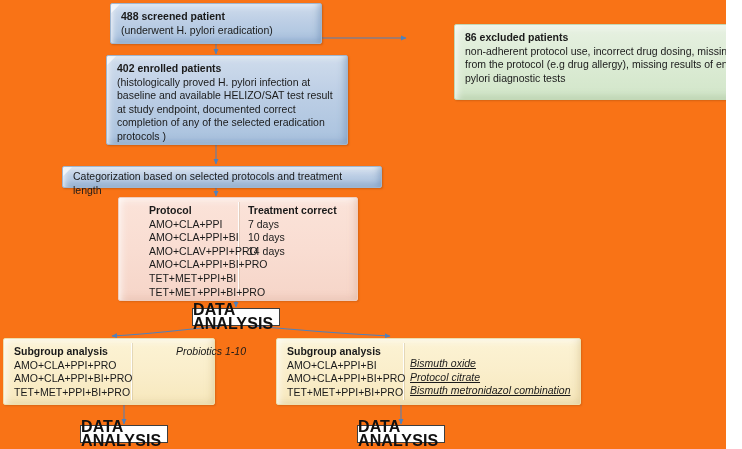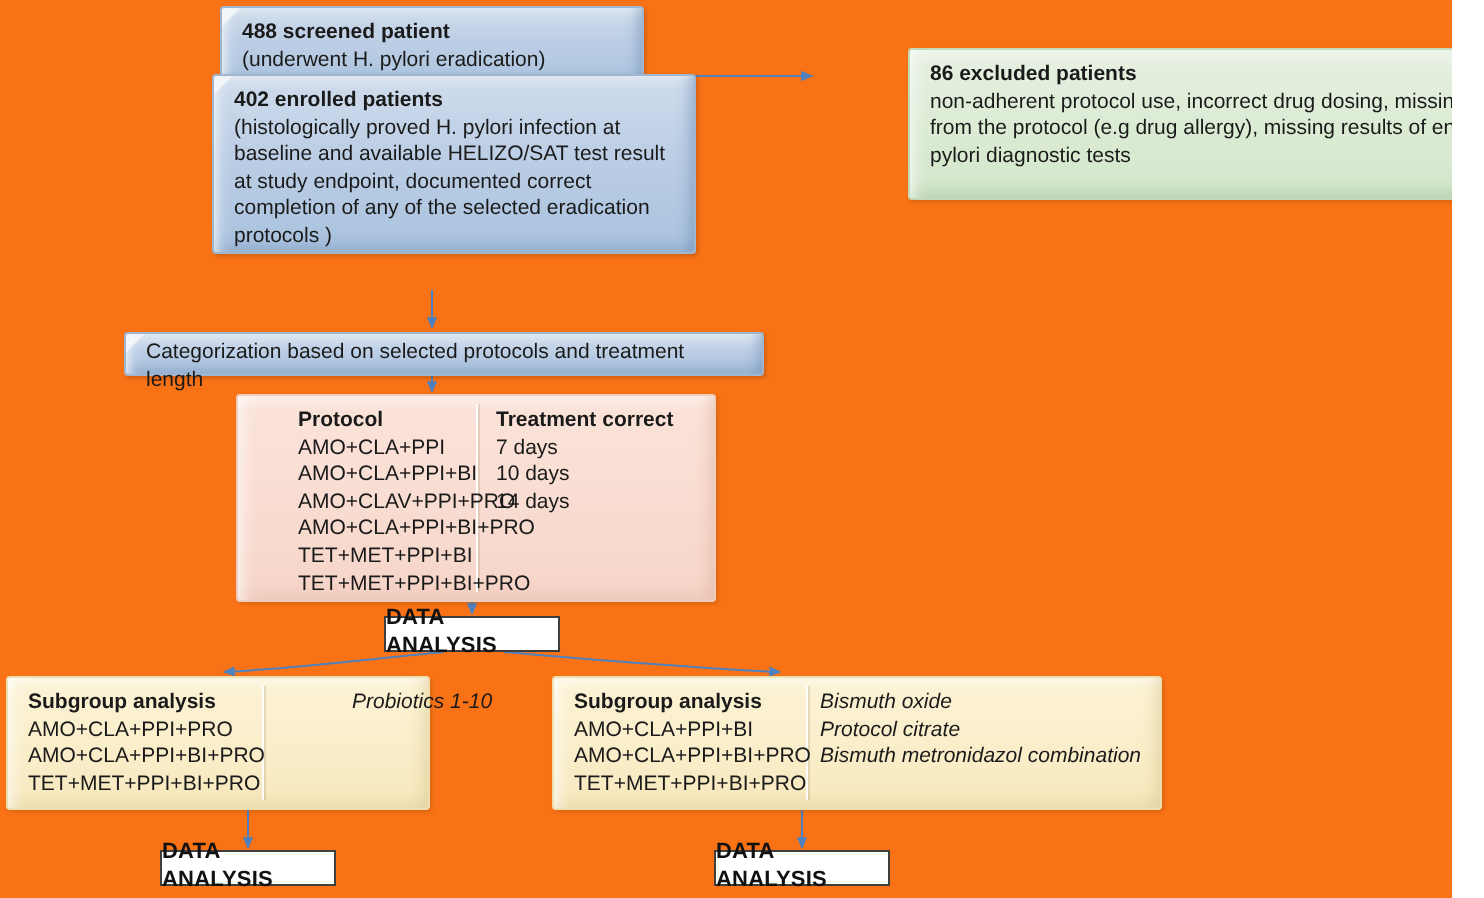--- a/index.html
+++ b/index.html
@@ -77,21 +77,21 @@
                 1px 1px 2px rgba(0,0,0,0.13);
   }
   
   .plain {
     background: #ffffff;
     border: 1px solid #3e3e3e;
     display: flex;
     align-items: center;
     justify-content: center;
     font-weight: bold;
-    font-size: 11px;
+    font-size: 16px;
     letter-spacing: 0.1px;
     color: #111111;
   }
   .title {
     font-weight: bold;
     display: block;
   }
   .ital {
     font-style: italic;
   }
@@ -158,21 +158,21 @@
     <path d="M401,405 L401,424" stroke="#4f81bd" stroke-width="1" fill="none" marker-end="url(#ah)"></path>
   </svg>
 
   <div class="box bevel blue" style="left:110px; top:3px; width:212px; height:41px;">
     <div class="inner">
       <span class="title">488 screened patient</span>
       <span>(underwent H. pylori eradication)</span>
     </div>
   </div>
 
-  <div class="box bevel blue" style="left:106px; top:37px; width:242px; height:90px;">
+  <div class="box bevel blue" style="left:106px; top:55px; width:242px; height:90px;">
     <div class="inner">
       <span class="title">402 enrolled patients</span>
       <span>(histologically proved H. pylori infection at baseline and available HELIZO/SAT test result at study endpoint, documented correct completion of any of the selected eradication protocols )</span>
     </div>
   </div>
 
   <div class="box bevel green" style="left:410px; top:24px; width:328px; height:76px;margin-left:44px;">
     <div class="inner">
       <span class="title">86 excluded patients</span>
       <span>non-adherent protocol use, incorrect drug dosing, missing drug from the protocol (e.g drug allergy), missing results of endpoint H. pylori diagnostic tests</span>
@@ -226,21 +226,21 @@
   </div>
 
   <div class="box bevel yellow" style="left:276px; top:338px; width:305px; height:67px;">
     <div class="col-split" style="left:126px;"></div>
     <div class="cell" style="left:0; top:0; width:126px;">
       <span class="title">Subgroup analysis</span>
       <span>AMO+CLA+PPI+BI</span><br>
       <span>AMO+CLA+PPI+BI+PRO</span><br>
       <span>TET+MET+PPI+BI+PRO</span>
     </div>
-    <div class="cell ital" style="left:126px; top:0; width:179px; padding-left:7px;">
+    <div class="cell ital" style="left:126px; top:12px; width:179px; padding-left:7px;text-decoration:underline;">
       <span>Bismuth oxide</span><br>
       <span>Protocol citrate</span><br>
       <span>Bismuth metronidazol combination</span>
     </div>
   </div>
 
   <div class="box plain" style="left:357px; top:425px; width:88px; height:18px;">
     <span>DATA ANALYSIS</span>
   </div>
 

